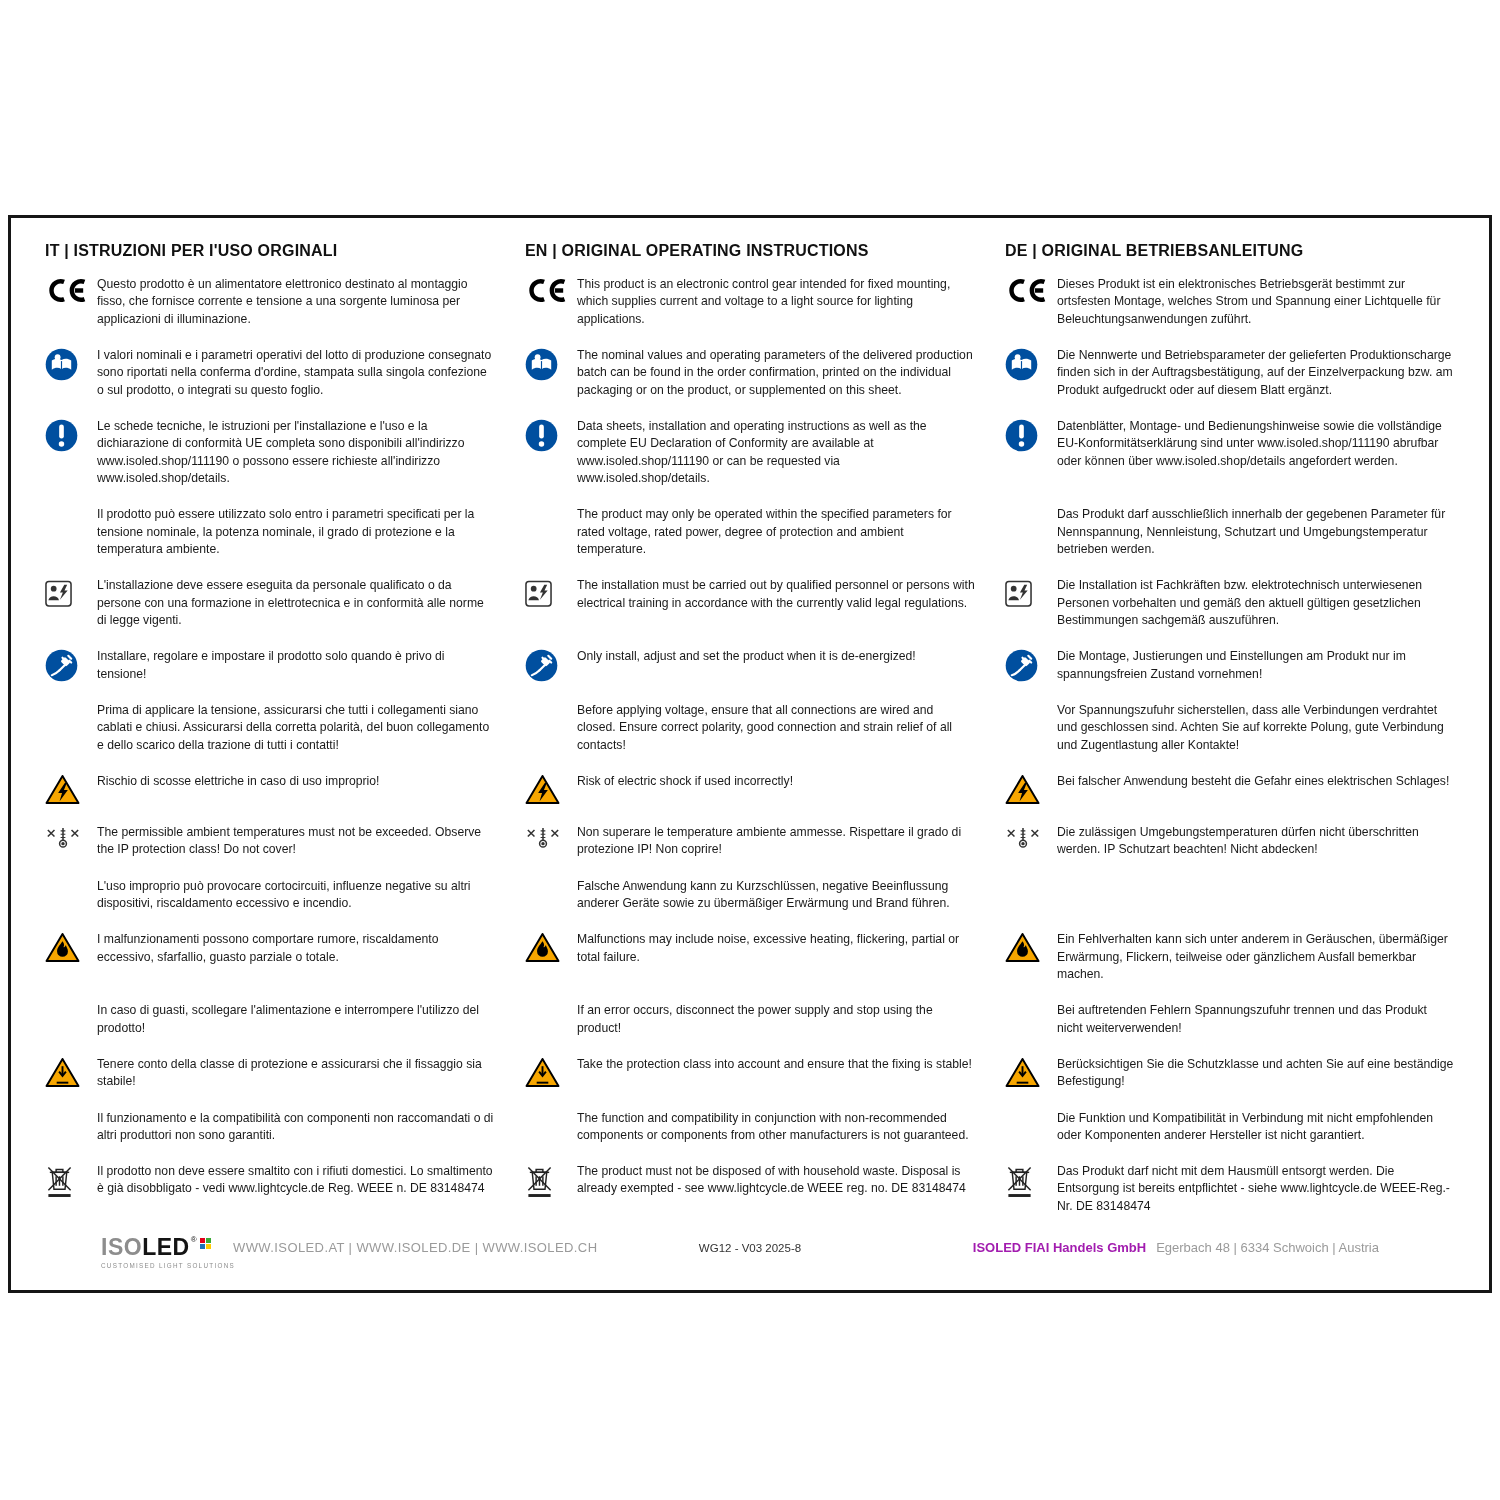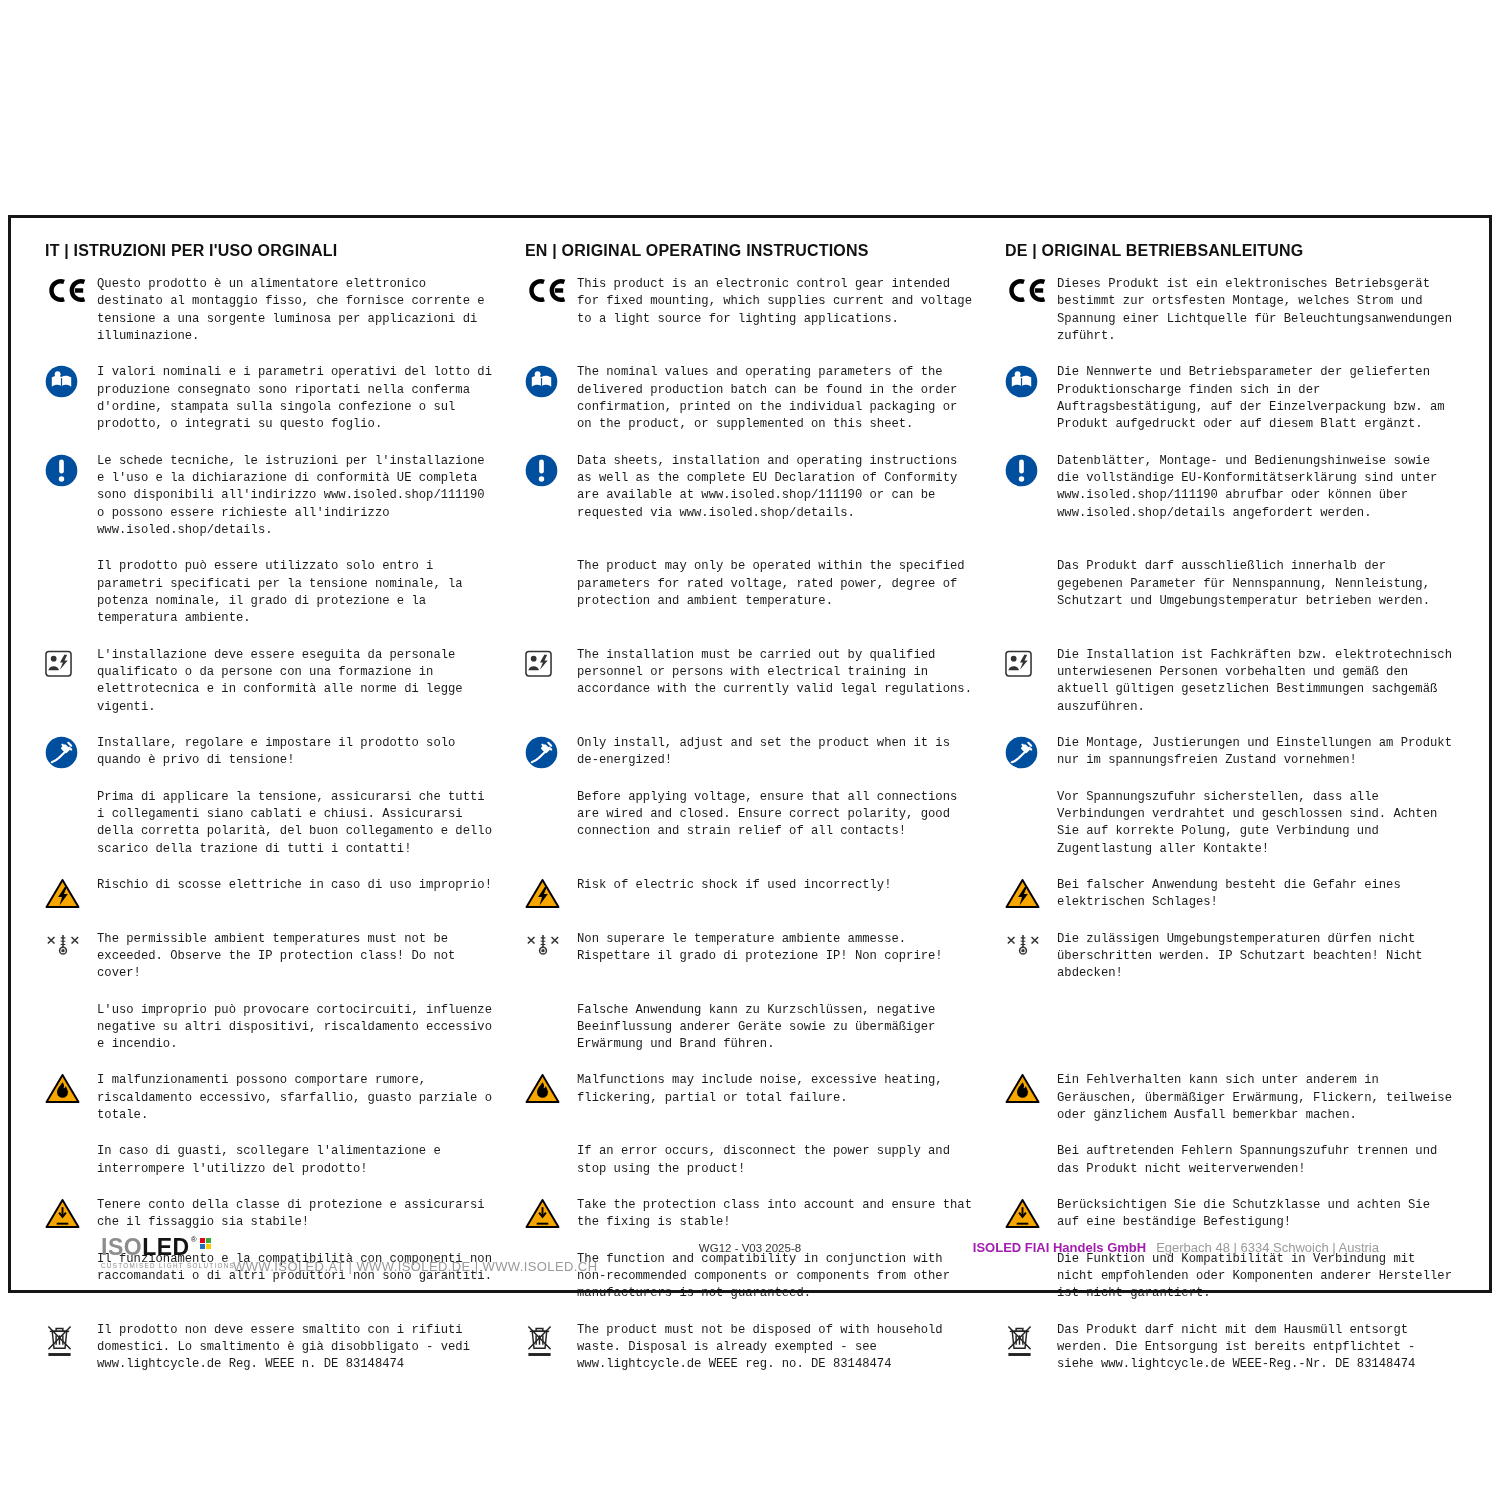--- a/index.html
+++ b/index.html
@@ -10,34 +10,34 @@
   }
   .sheet{
     position:absolute;top:215px;left:8px;width:1484px;height:1078px;
     box-sizing:border-box;border:3px solid #161616;background:#fff;
     padding:24px 34px 64px 34px;
   }
   .headers{display:grid;grid-template-columns:1fr 1fr 1fr;column-gap:30px;margin-bottom:16px;}
   .col-header{font-weight:bold;font-size:16px;letter-spacing:.2px;}
   .rows{display:block;}
   .row{display:grid;grid-template-columns:1fr 1fr 1fr;column-gap:30px;margin-bottom:19px;}
-  .cell{display:flex;align-items:flex-start;font-family:Liberation Mono, monospace;}
+  .cell{display:flex;align-items:flex-start;}
   .icon-wrap{flex:0 0 52px;width:52px;display:flex;justify-content:flex-start;padding-top:1px;}
   .txt{margin:0;font-size:12.2px;line-height:1.42;color:#1a1a1a;max-width:398px;}
   
   .footer{position:absolute;left:34px;right:34px;bottom:12px;height:48px;}
   .logo{position:absolute;left:56px;top:6px;line-height:1;}
   .logo-row{display:flex;align-items:flex-start;}
   .logo-iso{font-size:23px;font-weight:bold;color:#8d8d8d;letter-spacing:.5px;}
   .logo-led{font-size:23px;font-weight:bold;color:#141414;letter-spacing:.5px;}
   .logo-reg{font-size:8px;color:#141414;margin-left:1px;}
   .logo-squares{display:grid;grid-template-columns:5px 5px;grid-gap:1px;margin-left:3px;margin-top:2px;}
   .sq{width:5px;height:5px;display:block;}
   .logo-tagline{font-size:6.3px;color:#8d8d8d;letter-spacing:1.3px;margin-top:4px;}
-  .websites{position:absolute;left:188px;top:10px;font-size:13px;color:#9a9a9a;letter-spacing:.4px;margin-top:19px;}
+  .websites{position:absolute;left:188px;top:10px;font-size:13px;color:#9a9a9a;letter-spacing:.4px;}
   .doc-code{position:absolute;left:50%;transform:translateX(-50%);top:12px;font-size:11.5px;color:#333;}
   .company{position:absolute;right:76px;top:10px;font-size:13px;white-space:nowrap;}
   .company-name{font-weight:bold;color:#a21caf;margin-right:10px;}
   .company-address{color:#9a9a9a;}
 </style>
 </head>
 <body>
 
 <div class="sheet">
 

